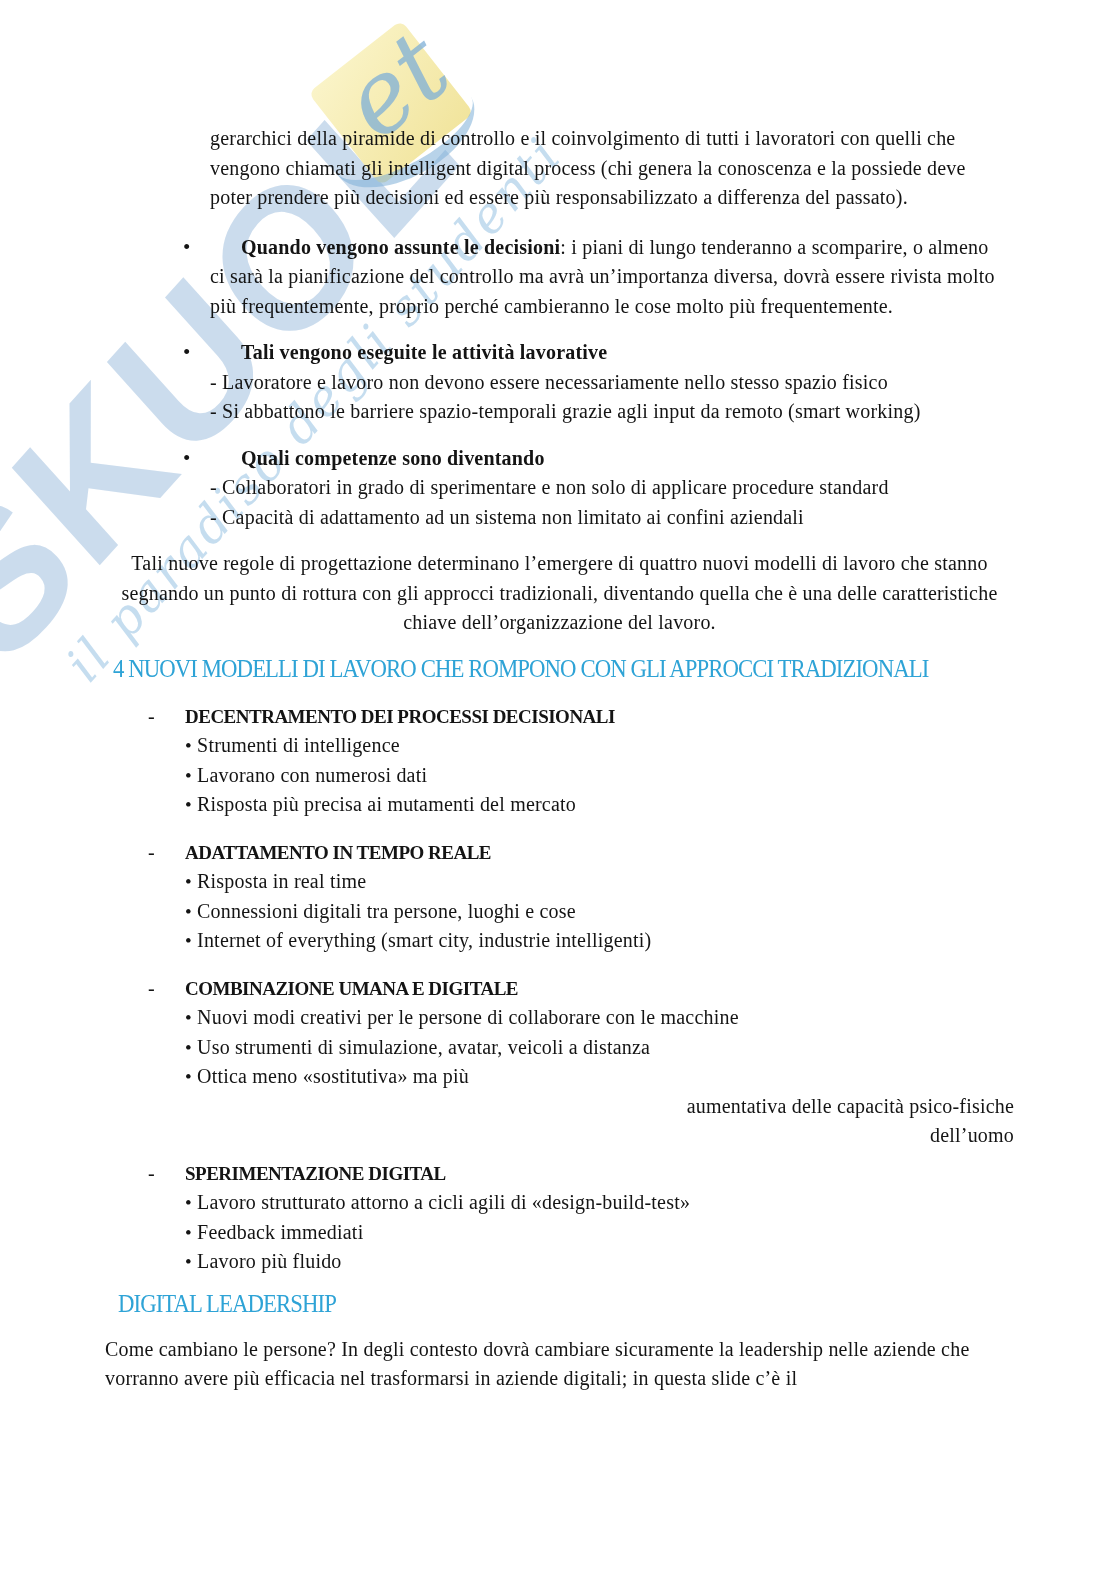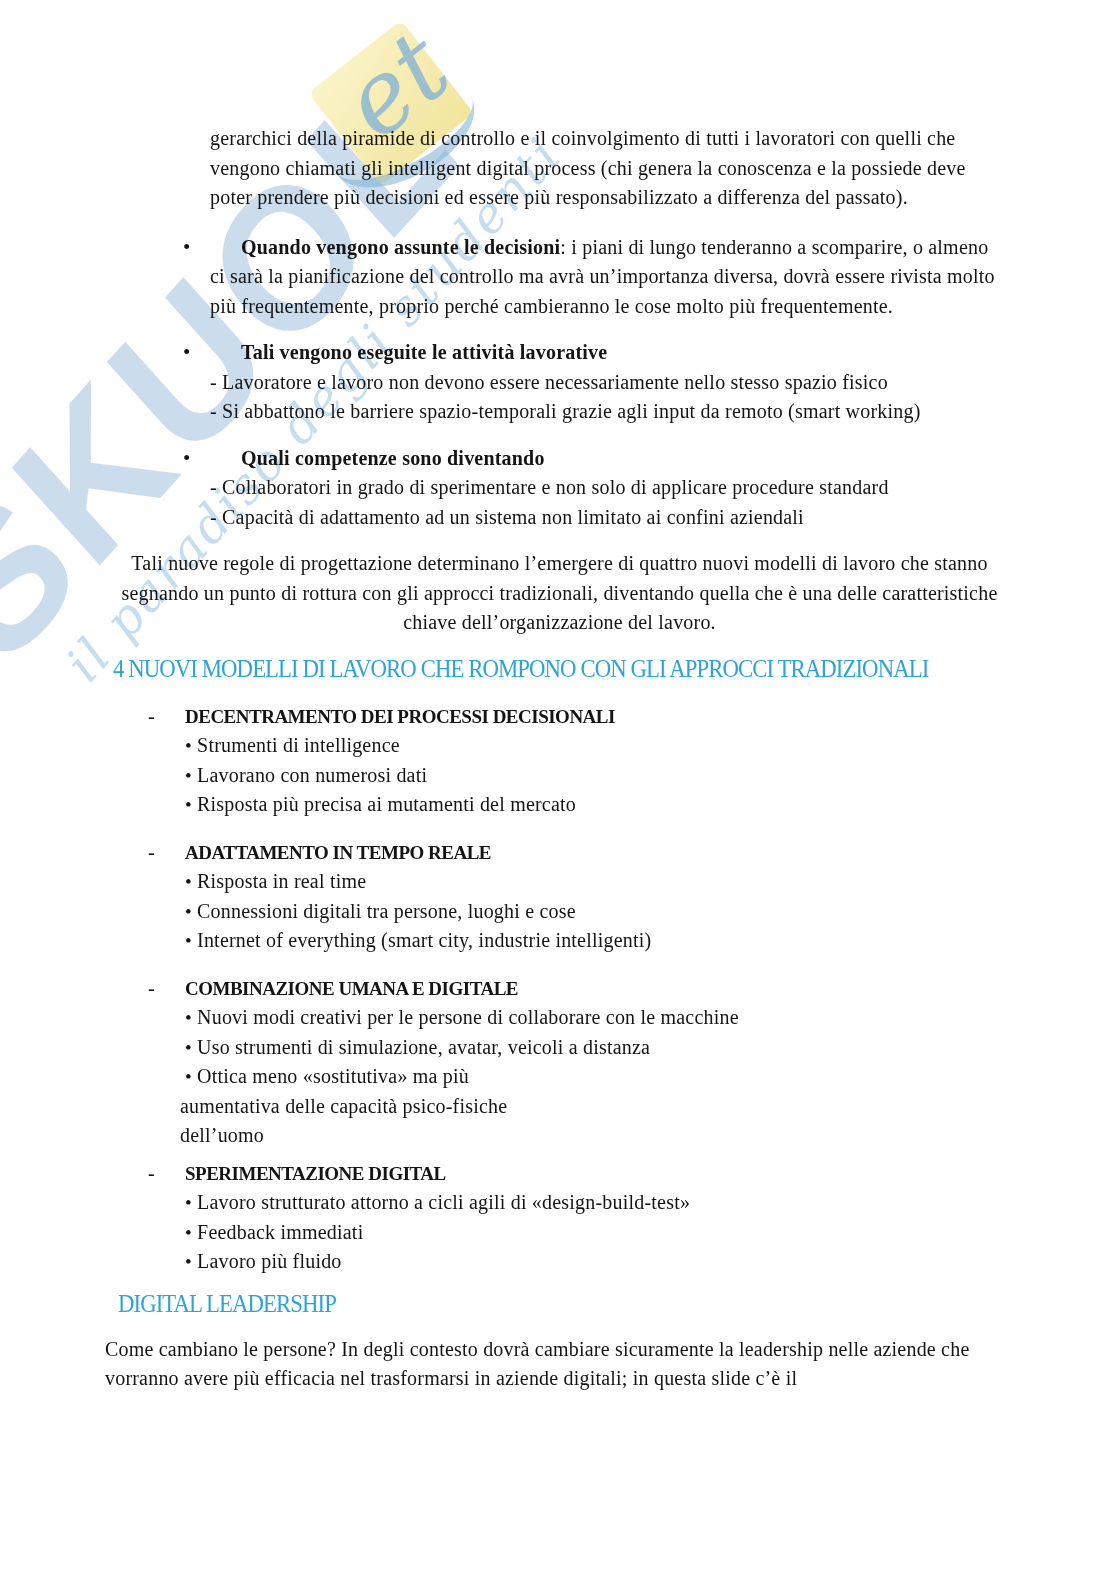--- a/index.html
+++ b/index.html
@@ -90,21 +90,21 @@
   .model:nth-child(3){margin-bottom:8px;}
   .model:last-child{margin-bottom:0;}
   .model-dash{position:absolute;left:43px;top:0;}
   .model-title{
     font-weight:bold;
     font-size:19px;line-height:29.5px;
     letter-spacing:-0.5px;
   }
   .model-item{}
   .item-bullet{font-size:19px;}
-  .model-cont{margin-left:-5px;}
+  .model-cont{margin-left:-5px;text-align:right;}
 </style>
 </head>
 <body>
 
 <div class="page">
 
   <div class="wm wm-word">SKUOL</div>
   <div class="wm wm-slogan">il paradiso degli studenti</div>
   <div class="wm wm-badge">
     <span class="badge-swoosh"></span>

